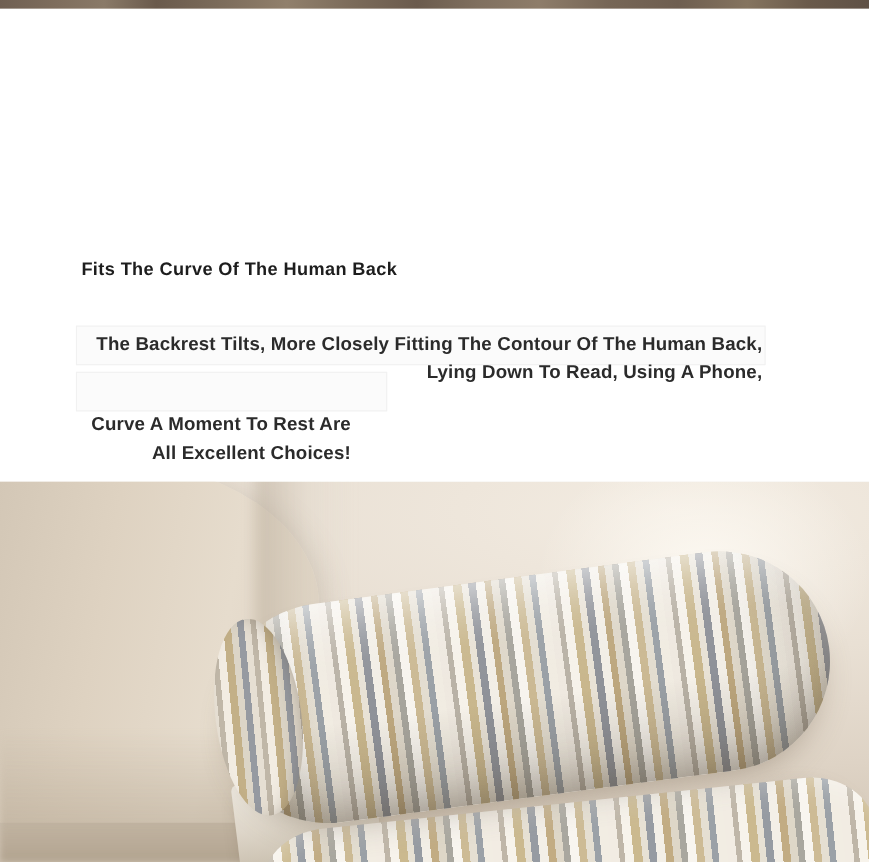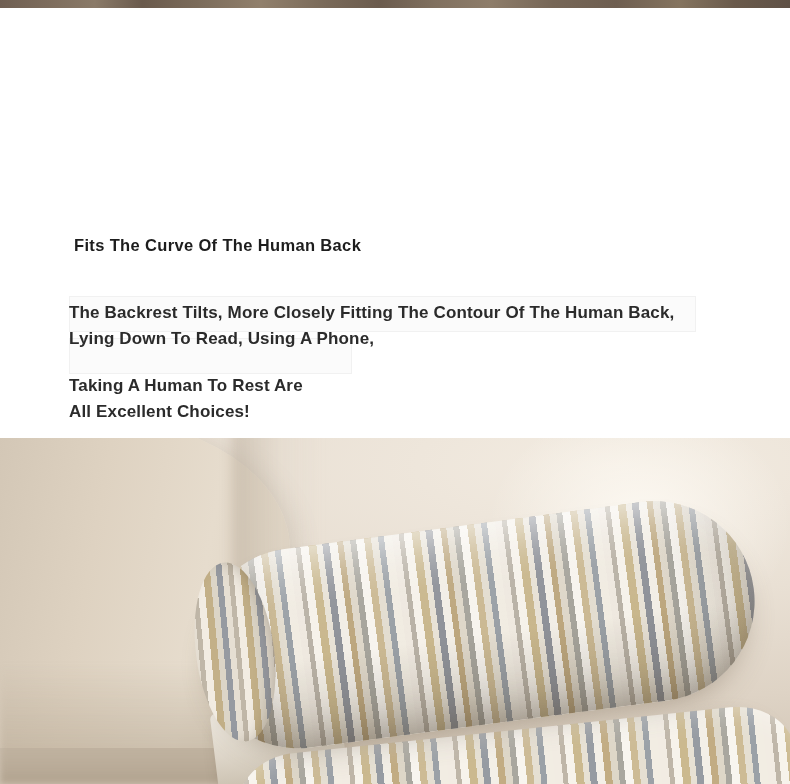--- a/index.html
+++ b/index.html
@@ -13,20 +13,21 @@
     overflow: hidden;
     font-family: "Liberation Sans", sans-serif;
   }
 
   .page {
     position: relative;
     width: 790px;
     height: 784px;
     background: #ffffff;
     overflow: hidden;
+    text-align: right;
   }
 
   
   .top-strip {
     position: absolute;
     left: 0;
     top: 0;
     width: 790px;
     height: 8px;
     background:
@@ -285,21 +286,21 @@
   <div class="top-strip"></div>
 
   <div class="text-block">
     <div class="ghost-box ghost-1"></div>
     <div class="ghost-box ghost-2"></div>
 
     <div class="headline">Fits The Curve Of The Human Back</div>
 
     <div class="body-copy">
       <span>The Backrest Tilts, More Closely Fitting The Contour Of The Human Back, Lying Down To Read, Using A Phone,</span>
-      <span class="line2">Taking A Human To Rest Are All Excellent Choices!</span>
+      <span class="line2">Curve A Moment To Rest Are All Excellent Choices!</span>
     </div>
   </div>
 
   <div class="photo">
     <div class="wall"></div>
     <div class="wall-light"></div>
     <div class="column"></div>
     <div class="column-edge"></div>
     <div class="floor"></div>
     <div class="cushion-shadow"></div>

